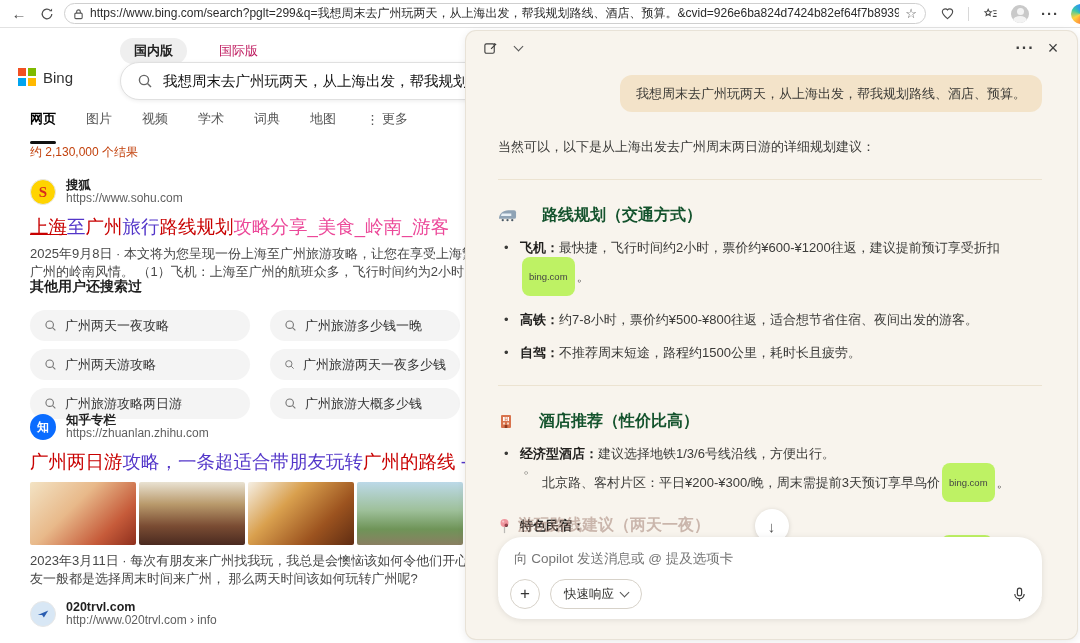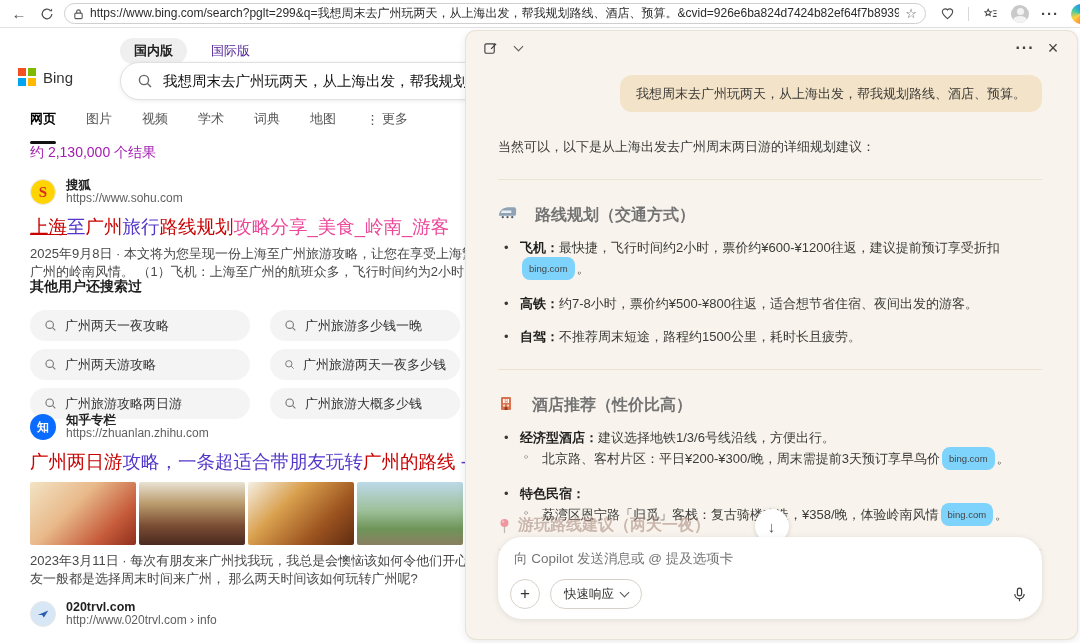--- a/index.html
+++ b/index.html
@@ -20,39 +20,39 @@
   .avatar::before{content:"";position:absolute;left:5.5px;top:3px;width:7px;height:7px;border-radius:50%;background:#f3f3f3}
   .avatar::after{content:"";position:absolute;left:2px;top:11px;width:14px;height:9px;border-radius:50%;background:#f3f3f3}
   .icon-more-h{letter-spacing:1px;font-weight:700;color:#444}
   .icon-more-h::before{content:"\00B7\00B7\00B7"}
   .copilot-logo{width:20px;height:20px;border-radius:50%;background:conic-gradient(#2a8cff,#7a5cff,#e05cc8,#ff8a3c,#ffd23c,#39c9a9,#2a8cff)}
 
   svg.ic{display:block}
 
   
   .serp{position:absolute;top:28px;left:0;width:1080px;height:615px;background:#fff}
-  .editions{position:absolute;top:10px;left:120px;display:flex;gap:22px;align-items:center;font-size:13px}
+  .editions{position:absolute;top:10px;left:120px;display:flex;gap:30px;align-items:center;font-size:13px}
   .ed-pill{background:#efefef;border-radius:14px;padding:4px 14px;color:#222;font-weight:700}
-  .ed-plain{color:#4c1d95;padding:4px 2px}
+  .ed-plain{color:#be185d;padding:4px 2px}
   .bing-logo{position:absolute;top:40px;left:18px;display:flex;align-items:center;gap:7px}
   .bing-grid{width:18px;height:18px;display:grid;grid-template-columns:8px 8px;grid-template-rows:8px 8px;gap:2px}
   .bing-grid i{display:block}
   .bing-grid i:nth-child(1){background:#f25022}
   .bing-grid i:nth-child(2){background:#7fba00}
   .bing-grid i:nth-child(3){background:#00a4ef}
   .bing-grid i:nth-child(4){background:#ffb900}
   .bing-logo span{font-size:15px;color:#333}
   .searchbox{position:absolute;top:34px;left:120px;width:420px;height:38px;background:#fff;border:1px solid #e0e0e0;border-radius:19px;box-shadow:0 1px 4px rgba(0,0,0,.08);display:flex;align-items:center;gap:10px;padding:0 16px;overflow:hidden}
   .searchbox input{flex:1;border:0;outline:none;font-size:14.5px;color:#111;font-family:inherit;background:transparent;white-space:nowrap}
   .serp-tabs{position:absolute;top:82px;left:30px;display:flex;gap:30px;font-size:13px;color:#555;align-items:center}
   .serp-tab{padding-bottom:16px;position:relative;display:flex;align-items:center;gap:3px}
   .serp-tab.active{color:#000;font-weight:700}
   .serp-tab.active::after{content:"";position:absolute;left:0;right:0;bottom:0;height:3px;background:#111;border-radius:2px}
   .icon-dots-v::before{content:"\22EE";font-style:normal}
-  .res-count{position:absolute;top:116px;left:30px;font-size:14px;color:#a21caf}
+  .res-count{position:absolute;top:116px;left:30px;font-size:12px;color:#c2410c}
 
   .result{position:absolute;left:30px;width:600px}
   .site-row{display:flex;gap:10px;align-items:center}
   .favicon{width:26px;height:26px;border-radius:50%;flex:0 0 auto;display:flex;align-items:center;justify-content:center;font-weight:700;border:1px solid #e7e7e7}
   .fav-sohu{background:#ffd400;color:#d82c1d;font-size:15px;font-family:"Liberation Serif",serif}
   .fav-zhihu{background:#0a6cff;color:#fff;font-size:12px;border:0}
   .fav-020{background:#d8e7f5;color:#2a5db0;font-size:13px}
   .site-meta{display:flex;flex-direction:column;line-height:1.15}
   .site-name{font-size:12.5px;font-weight:700;color:#1f1f1f}
   .site-url{font-size:12px;color:#5f5f5f}
@@ -74,28 +74,28 @@
   .panel{position:absolute;top:31px;left:466px;right:3px;bottom:4px;background:#f8f4ed;border-radius:10px;box-shadow:0 0 0 1px #e8e2d7,0 2px 10px rgba(0,0,0,.10);z-index:60;overflow:hidden}
   .p-head{height:34px;display:flex;align-items:center;padding:0 12px;gap:4px}
   .p-head .sp{flex:1}
   .p-hbtn{width:24px;height:24px;display:flex;align-items:center;justify-content:center;color:#3e3e3e;border-radius:5px}
   .icon-close::before{content:"\00D7";font-size:18px}
   .chev{width:7px;height:7px;border-right:1.4px solid #555;border-bottom:1.4px solid #555;transform:rotate(45deg);margin-top:-3px}
   .p-body{padding:0 35px 0 32px;font-size:13px;color:#3a3a38;line-height:19px}
   .bubble{margin:10px 0 0 auto;max-width:430px;width:fit-content;background:#f3e3c9;border-radius:12px;padding:9px 16px;color:#3b3a36;font-size:13px}
   .intro{margin-top:25px}
   .p-div{border:0;border-top:1px solid #ece3d1;margin-top:23px}
-  .p-h2{margin-top:25px;font-size:16px;font-weight:700;color:#737373;display:flex;align-items:flex-start;gap:18px}
+  .p-h2{margin-top:25px;font-size:16px;font-weight:700;color:#14532d;display:flex;align-items:center;gap:25px}
   ul.pl{list-style:none;margin-top:4px}
   ul.pl>li{margin-top:14px;padding-left:22px;position:relative}
   ul.pl>li::before{content:"\2022";position:absolute;left:6px;color:#3a3a38}
   .sub{margin-top:0;padding-left:22px;position:relative}
   .sub::before{content:"\25E6";position:absolute;left:4px;color:#6b6a66}
   .lead{font-weight:700;color:#201f1d}
-  .badge{display:inline-block;background:#7dd3fc;border-radius:8px;padding:4px 7px;font-size:9.5px;line-height:15px;color:#444;vertical-align:1px;margin:0 2px}
+  .badge{display:inline-block;background:#bef264;border-radius:8px;padding:12px 7px;font-size:9.5px;line-height:15px;color:#444;vertical-align:1px;margin:0 2px}
   .faded-h{position:absolute;left:32px;bottom:103px;display:flex;align-items:center;gap:7px;font-size:16px;font-weight:700;color:#a58478;opacity:.55}
   .scroll-btn{position:absolute;left:50%;transform:translateX(-50%);bottom:96px;width:34px;height:34px;border-radius:50%;background:#fff;box-shadow:0 1px 5px rgba(0,0,0,.15);display:flex;align-items:center;justify-content:center;color:#555;font-size:15px}
   .icon-down::before{content:"\2193"}
   .composer{position:absolute;left:32px;right:35px;bottom:20px;height:82px;background:#fff;border-radius:24px;box-shadow:0 1px 6px rgba(0,0,0,.10);padding:12px 16px}
   .composer input{width:100%;border:0;outline:none;font-size:13.5px;color:#333;font-family:inherit}
   .composer input::placeholder{color:#767676}
   .comp-row{position:absolute;left:12px;right:14px;bottom:10px;display:flex;align-items:center;gap:10px}
   .round-btn{width:30px;height:30px;border-radius:50%;border:1px solid #d7d2c9;display:flex;align-items:center;justify-content:center;color:#333;font-size:17px;background:#fff}
   .icon-plus::before{content:"+"}
   .quick{height:30px;border:1px solid #d7d2c9;border-radius:16px;display:flex;align-items:center;gap:7px;padding:0 13px;font-size:12.5px;color:#2f2f2d;background:#fff}

